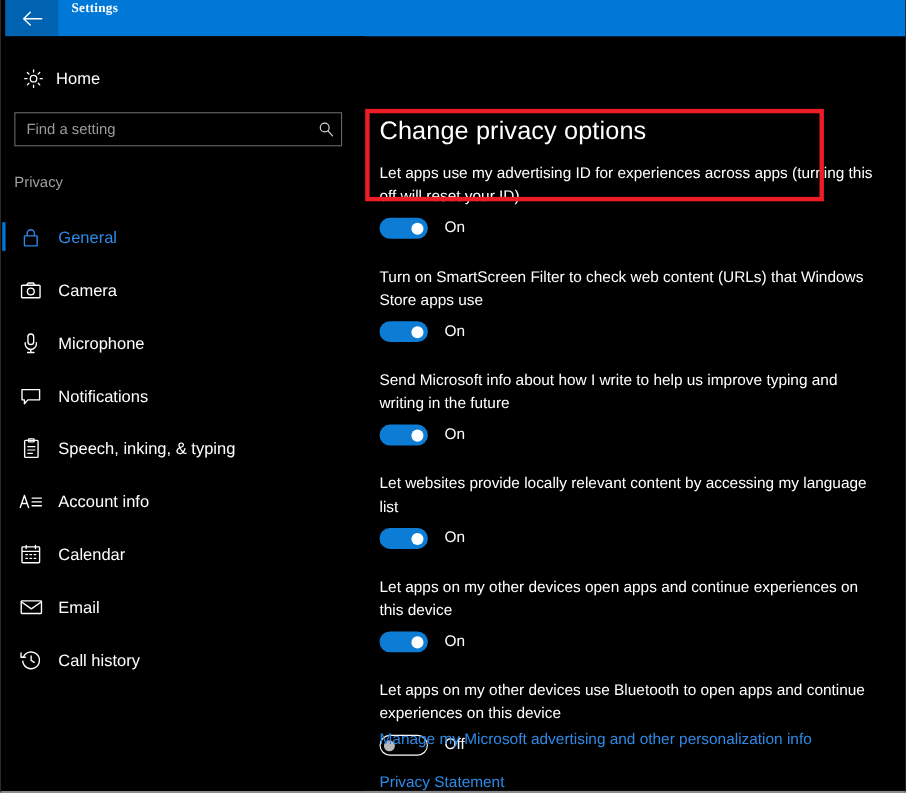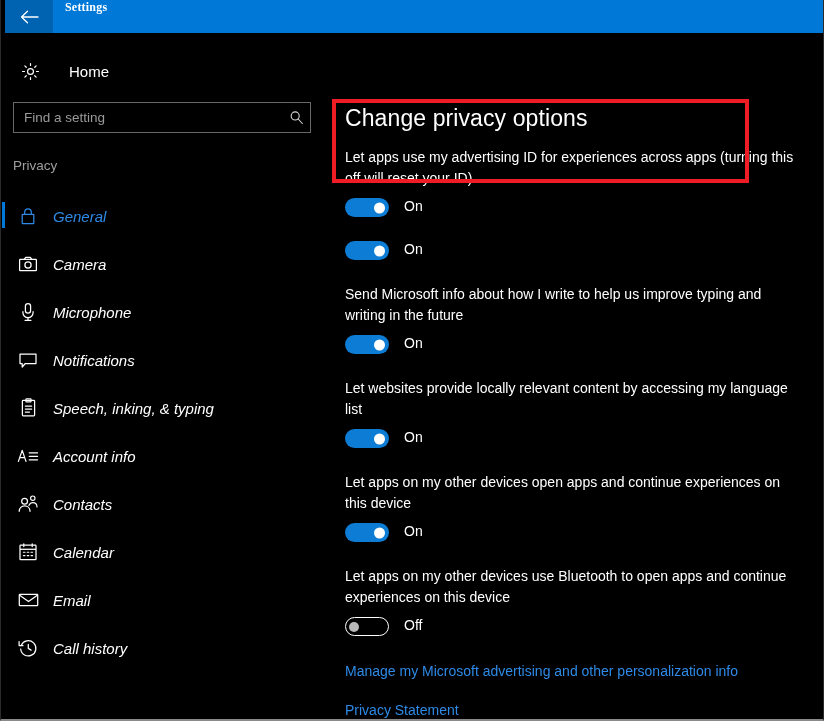--- a/index.html
+++ b/index.html
@@ -81,21 +81,21 @@
   .nav-home .ico {
     width: 30px;
     display: flex;
     justify-content: center;
     align-items: center;
     margin-left: 6px;
   }
   .nav-home .lbl {
     color: #ffffff;
     font-size: 15px;
-    margin-left: 24px;
+    margin-left: 6px;
   }
 
   #search-box {
     position: absolute;
     left: 12px;
     top: 69px;
     width: 298px;
     height: 31px;
     border: 1px solid #686868;
     background: #000000;
@@ -138,21 +138,20 @@
     left: 0;
     top: 159px;
     width: 330px;
   }
   .nav-item {
     position: relative;
     height: 48px;
     display: flex;
     align-items: center;
     cursor: pointer;
-    font-style: italic;
   }
   .nav-item .accent {
     position: absolute;
     left: 1px;
     top: 10px;
     width: 3px;
     height: 26px;
     background: transparent;
   }
   .nav-item.selected .accent { background: #0078d7; }
@@ -391,32 +390,20 @@
         <span class="accent"></span>
         <span class="ico">
           <svg width="22" height="18" viewBox="0 0 22 18" fill="none">
             <path d="M1.4 14.4L5.2 3.4l3.8 11M2.7 10.7h5" stroke="#ffffff" stroke-width="1.25" stroke-linecap="round" stroke-linejoin="round"></path>
             <path d="M12.2 5.8h8.4M12.2 9.3h8.4M12.2 12.8h8.4" stroke="#ffffff" stroke-width="1.25" stroke-linecap="round"></path>
           </svg>
         </span>
         <span class="lbl">Account info</span>
       </div>
 
-      <div class="nav-item">
-        <span class="accent"></span>
-        <span class="ico">
-          <svg width="22" height="20" viewBox="0 0 22 20" fill="none">
-            <circle cx="7.6" cy="7.2" r="2.9" stroke="#ffffff" stroke-width="1.25"></circle>
-            <path d="M2.2 17.3c0-3.2 2.4-5.4 5.4-5.4s5.4 2.2 5.4 5.4" stroke="#ffffff" stroke-width="1.25" stroke-linecap="round"></path>
-            <circle cx="15.8" cy="4.2" r="2.2" stroke="#ffffff" stroke-width="1.15"></circle>
-            <path d="M11.9 11.4c.9-1.8 2.3-2.8 3.9-2.8 2.4 0 4.2 1.8 4.2 4.4" stroke="#ffffff" stroke-width="1.15" stroke-linecap="round"></path>
-          </svg>
-        </span>
-        <span class="lbl">Contacts</span>
-      </div>
 
       <div class="nav-item">
         <span class="accent"></span>
         <span class="ico">
           <svg width="20" height="20" viewBox="0 0 20 20" fill="none">
             <rect x="2" y="3.2" width="16" height="14.4" rx="0.7" stroke="#ffffff" stroke-width="1.25"></rect>
             <path d="M2 7.3h16" stroke="#ffffff" stroke-width="1.25"></path>
             <path d="M5.8 1.8v2.8M14.2 1.8v2.8" stroke="#ffffff" stroke-width="1.25" stroke-linecap="round"></path>
             <path d="M5.4 10.2h1.6M9.2 10.2h1.6M13 10.2h1.6M5.4 13.6h1.6M9.2 13.6h1.6M13 13.6h1.6" stroke="#ffffff" stroke-width="1.1" stroke-linecap="round"></path>
           </svg>
@@ -459,20 +446,21 @@
         <div class="setting-desc">Let apps use my advertising ID for experiences across apps (turning this off will reset your ID)</div>
         <div class="toggle-row">
           <div class="switch on">
             <span class="knob"></span>
           </div>
           <span class="switch-state">On</span>
         </div>
       </div>
 
       <div class="setting">
+        <div class="setting-desc">Turn on SmartScreen Filter to check web content (URLs) that Windows Store apps use</div>
         <div class="toggle-row">
           <div class="switch on">
             <span class="knob"></span>
           </div>
           <span class="switch-state">On</span>
         </div>
       </div>
 
       <div class="setting">
         <div class="setting-desc">Send Microsoft info about how I write to help us improve typing and writing in the future</div>

